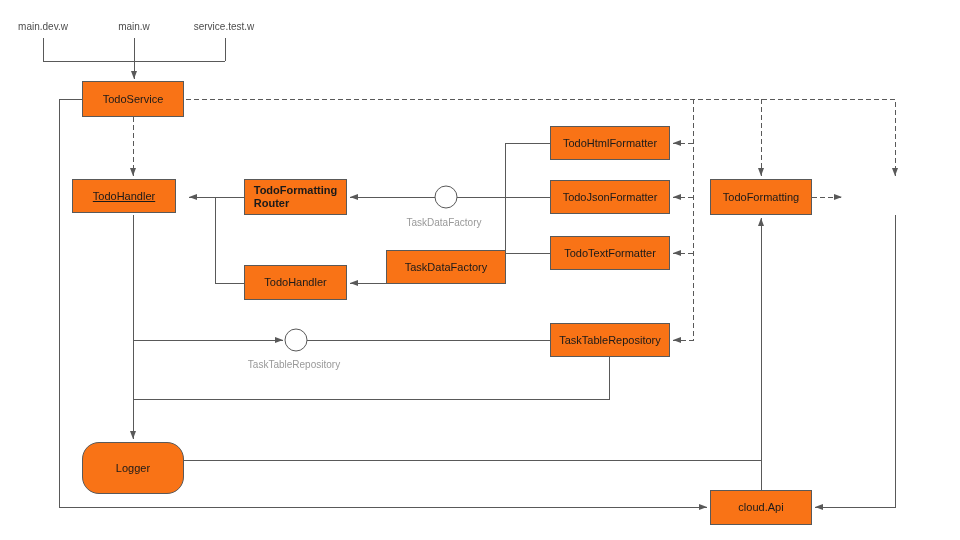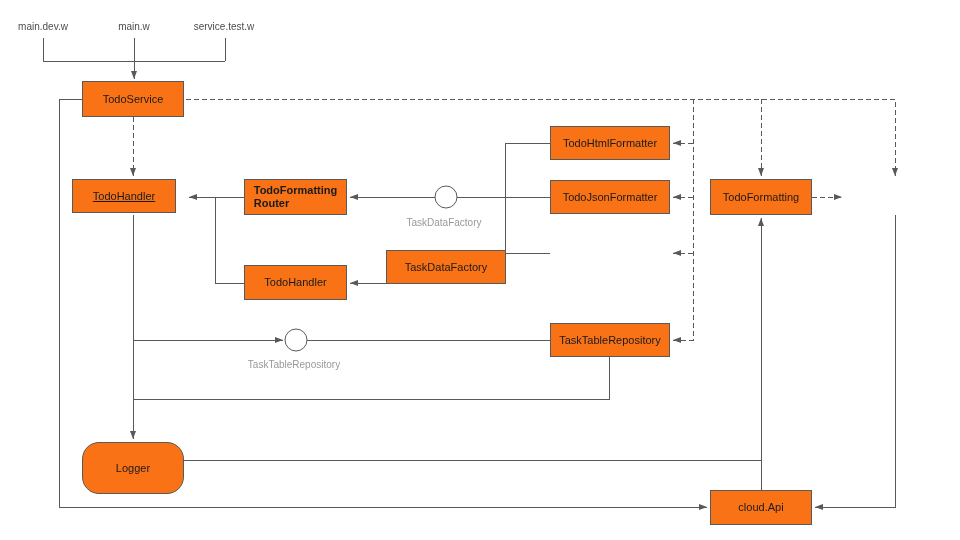--- a/index.html
+++ b/index.html
@@ -76,20 +76,21 @@
   <div class="top-label" style="left: 134px; top: 21px;">main.w</div>
   <div class="top-label" style="left: 224px; top: 21px;">service.test.w</div>
 
   <div class="node" style="left: 82px; top: 81px; width: 102px; height: 36px;">TodoService</div>
   <div class="node" style="left: 72px; top: 179px; width: 104px; height: 32px; text-decoration: underline;">TodoHandler</div>
   <div class="node" style="left: 244px; top: 179px; width: 103px; height: 36px; font-weight: bold;">TodoFormatting Router</div>
   <div class="node" style="left: 244px; top: 265px; width: 103px; height: 35px;">TodoHandler</div>
   <div class="node" style="left: 386px; top: 250px; width: 120px; height: 27px;">TaskDataFactory</div>
   <div class="node" style="left: 550px; top: 126px; width: 120px; height: 34px;">TodoHtmlFormatter</div>
   <div class="node" style="left: 550px; top: 180px; width: 120px; height: 34px;">TodoJsonFormatter</div>
+  <div class="node" style="left: 550px; top: 236px; width: 120px; height: 34px;">TodoTextFormatter</div>
   <div class="node" style="left: 550px; top: 323px; width: 120px; height: 34px;">TaskTableRepository</div>
   <div class="node" style="left: 710px; top: 179px; width: 102px; height: 36px;">TodoFormatting</div>
   <div class="node" style="left: 82px; top: 442px; width: 102px; height: 52px; border-radius: 17px;">Logger</div>
   <div class="node" style="left: 710px; top: 490px; width: 102px; height: 35px;">cloud.Api</div>
 
   <div class="iface-label" style="left: 444px; top: 217px;">TaskDataFactory</div>
   <div class="iface-label" style="left: 294px; top: 359px;">TaskTableRepository</div>
 </div>
 
 </body></html>

